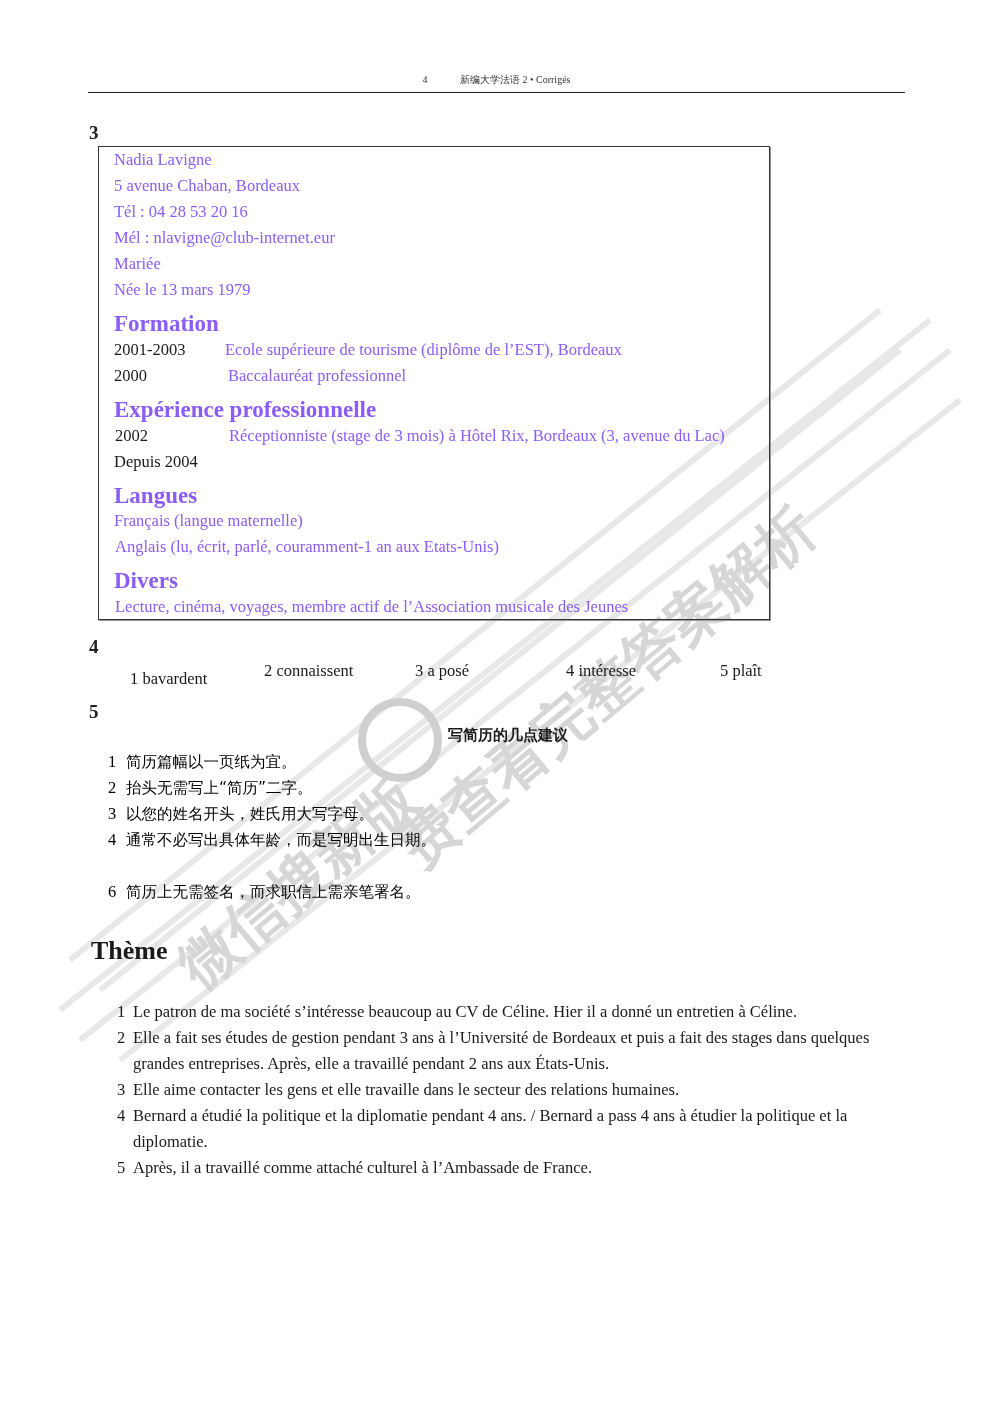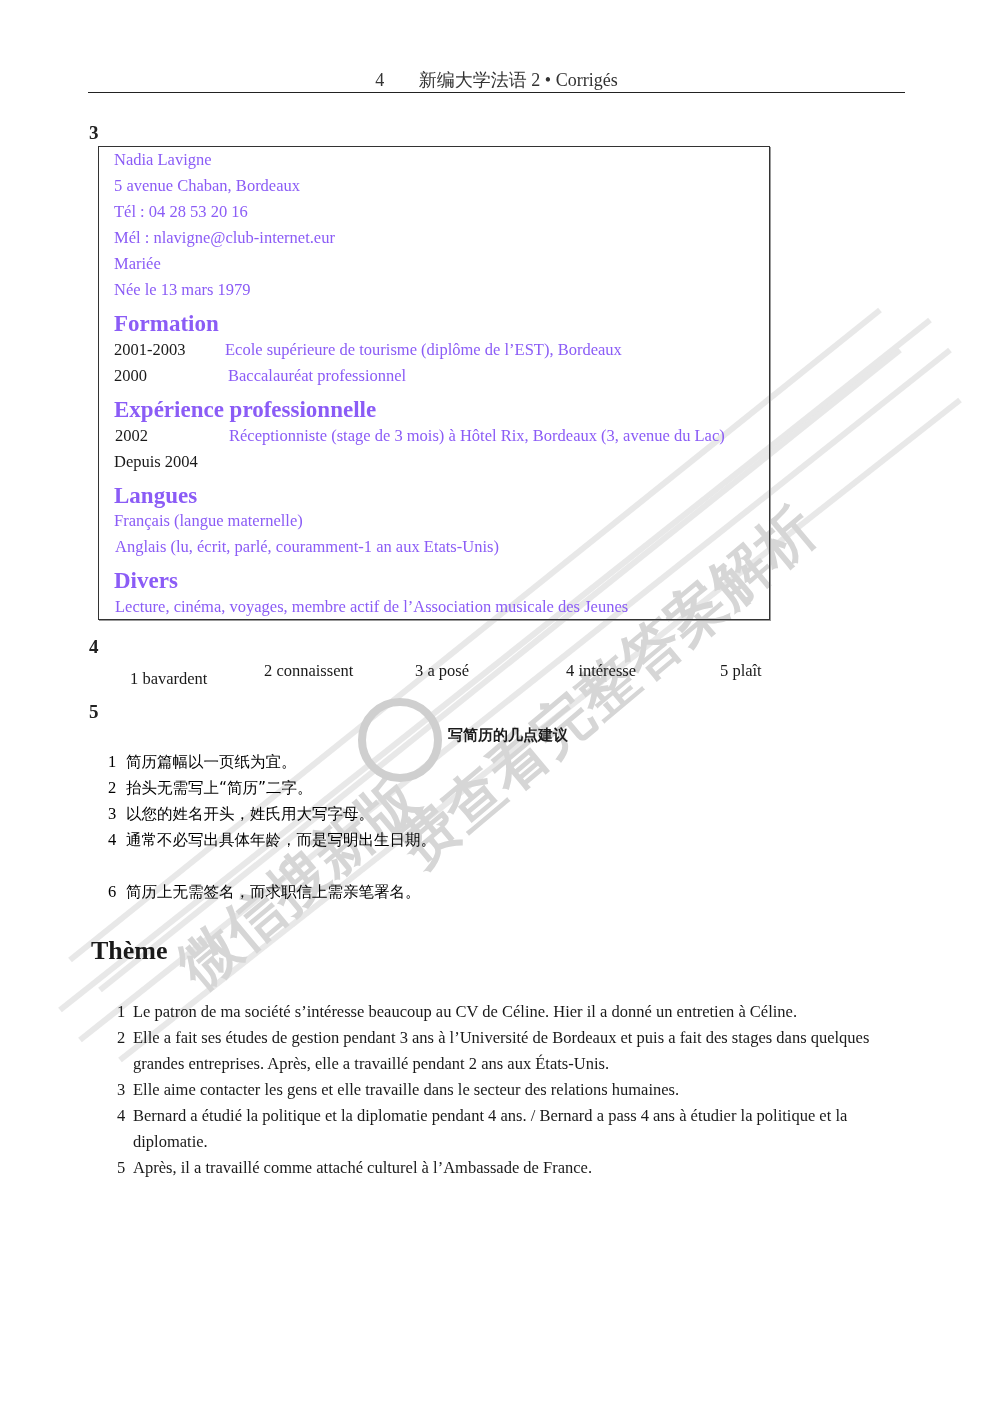--- a/index.html
+++ b/index.html
@@ -10,21 +10,21 @@
     }
     .watermark {
       position: absolute; left: 0; top: 0; width: 992px; height: 1403px;
       pointer-events: none; z-index: 0;
     }
     .content { position: absolute; left: 0; top: 0; width: 992px; height: 1403px; z-index: 1; }
 
     .header {
       position: absolute; left: 88px; top: 70px; width: 817px; height: 22px;
       border-bottom: 1.5px solid #222;
-      text-align: center; font-size: 18px; line-height: 20px; color: #333;
+      text-align: center; font-size: 10px; line-height: 20px; color: #333;
     }
     .header .pg { margin-right: 30px; }
 
     .sec-num {
       position: absolute; font-weight: bold; font-size: 19px; color: #222;
       font-family: "Liberation Serif", serif;
     }
 
     .cv-box {
       position: absolute; left: 98px; top: 146px; width: 672px; height: 474px;

